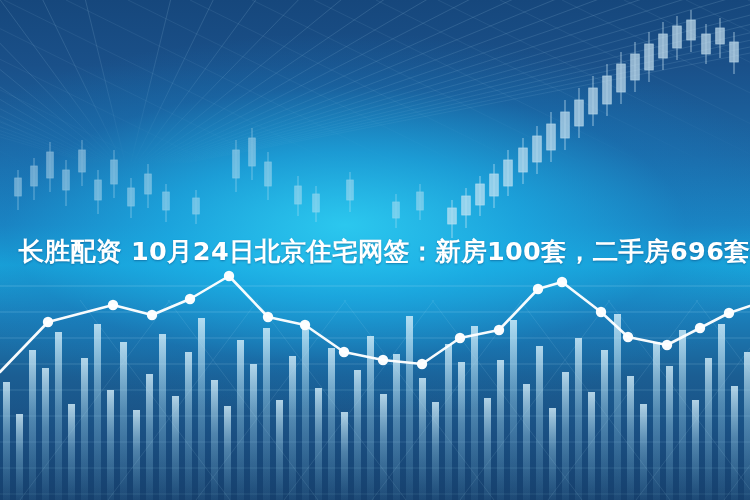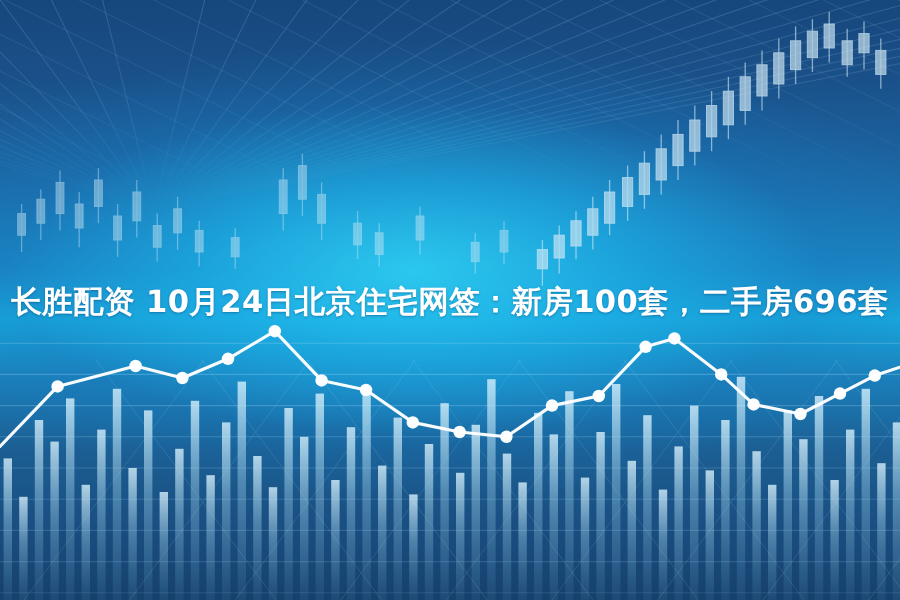--- a/index.html
+++ b/index.html
@@ -37,21 +37,21 @@
   }
   .svglayer { position: absolute; inset: 0; }
   #title-band {
     position: absolute;
     left: 0;
     top: 228px;
     width: 750px;
     height: 46px;
     display: flex;
     align-items: center;
-    justify-content: center;
+    justify-content: flex-end;
   }
   #title-text {
     color: #ffffff;
     font-size: 25.5px;
     font-weight: bold;
     letter-spacing: 0.3px;
     white-space: nowrap;
     text-shadow: 0 1px 2px rgba(10,60,110,0.45);
     font-family: "DejaVu Sans", "Liberation Sans", sans-serif;
   }

